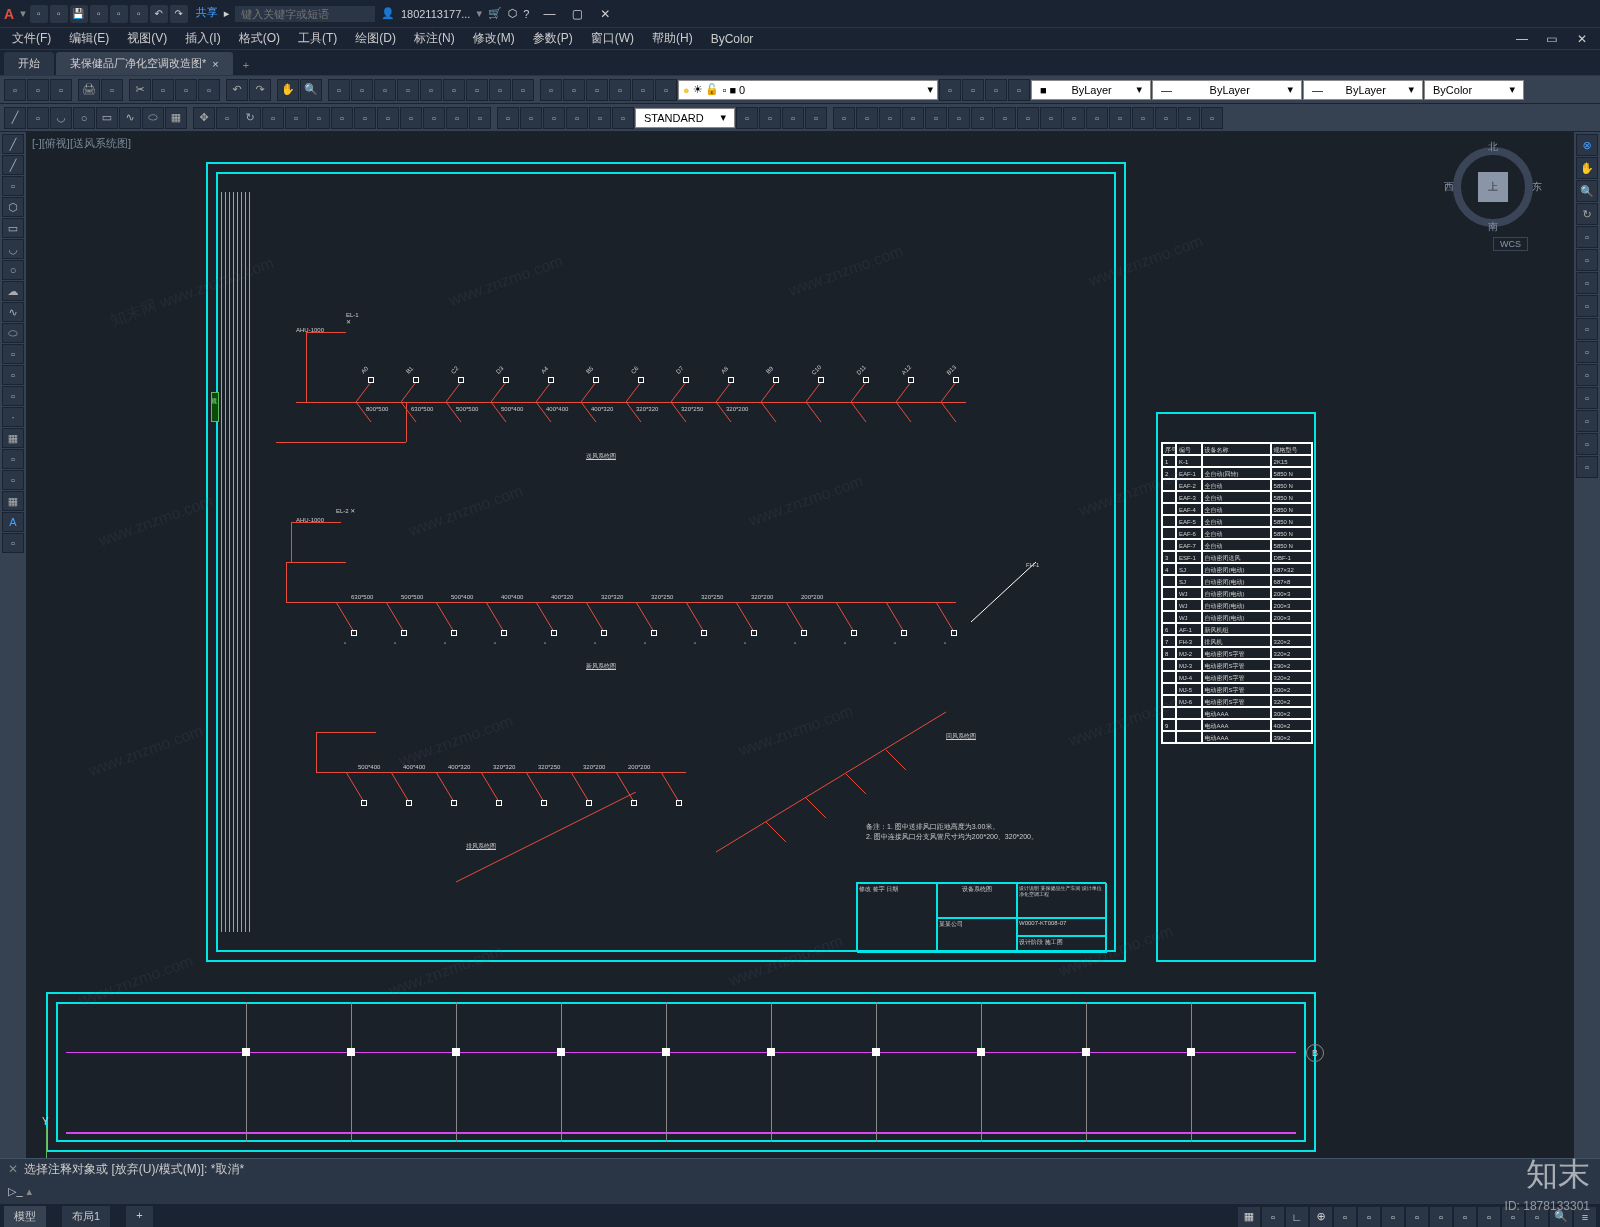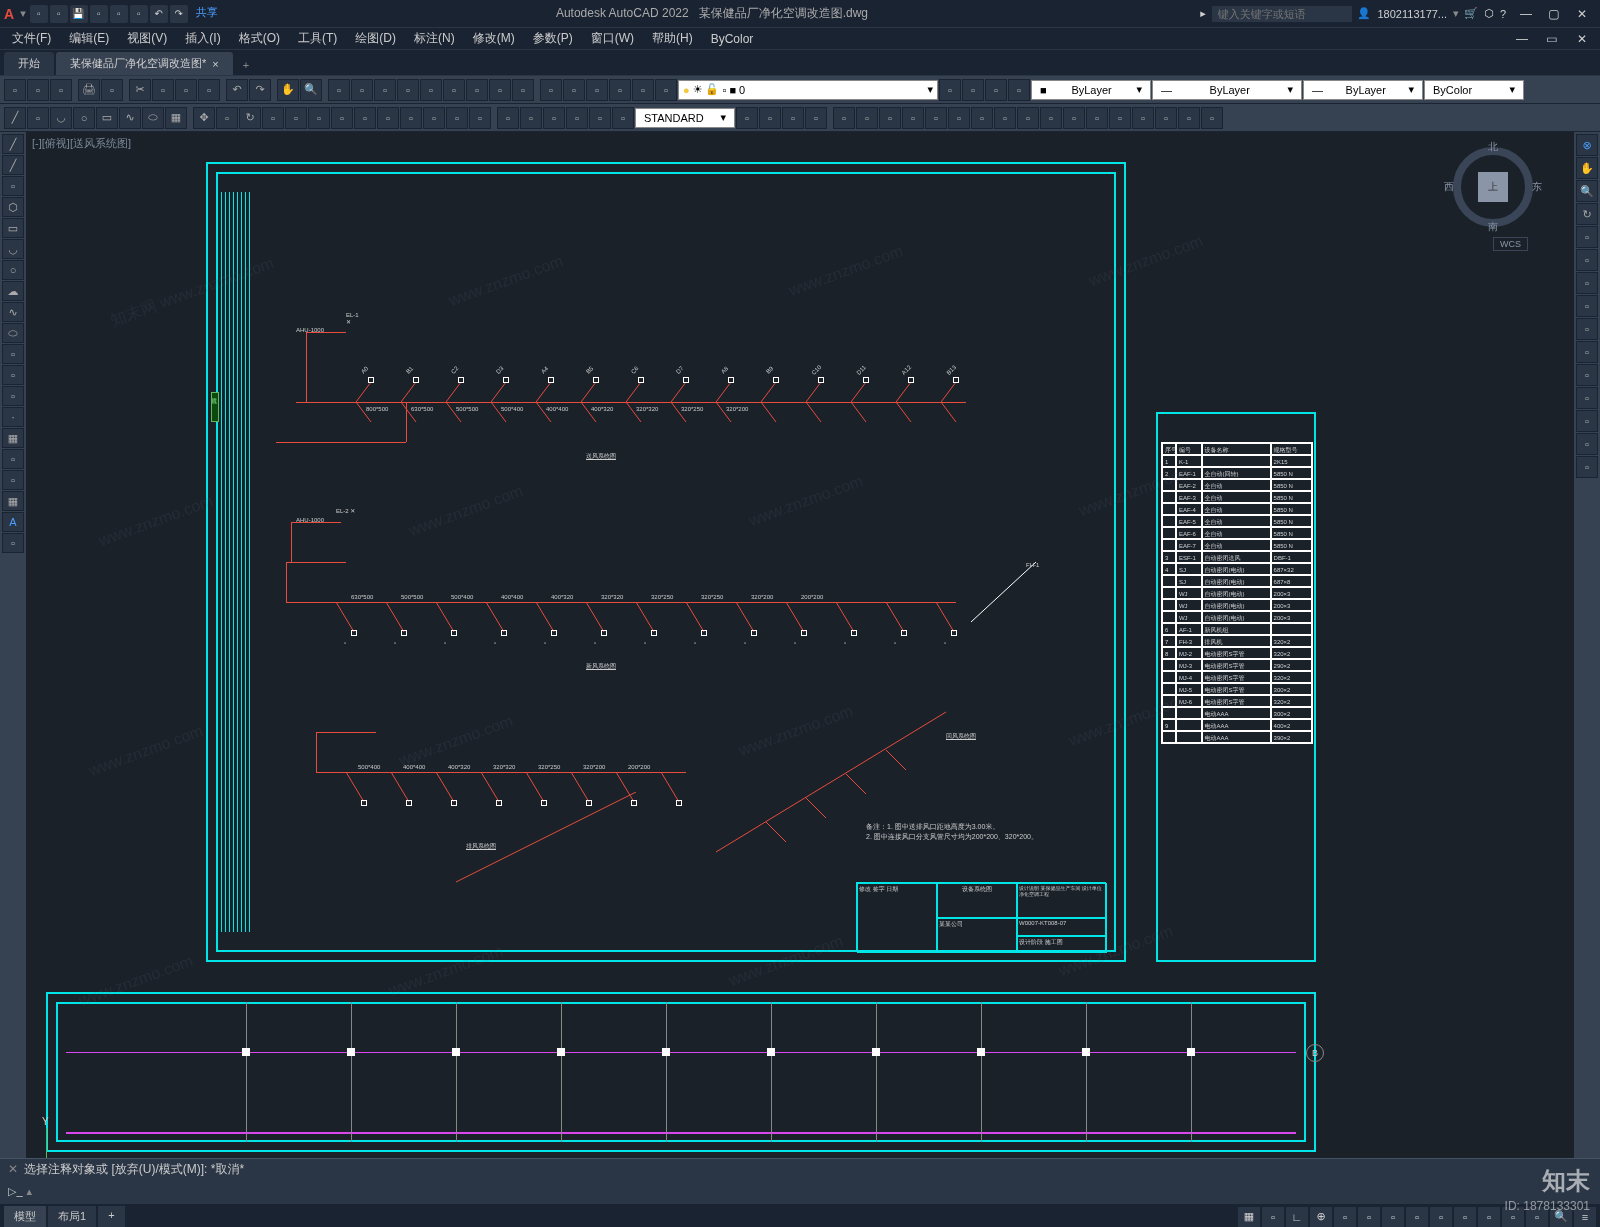--- a/index.html
+++ b/index.html
@@ -84,49 +84,46 @@
 
 
 .cmdarea { height:45px; background:#2a3545; border-top:1px solid #445266; }
 .cmd-hist { height:20px; padding:2px 8px; font-size:12px; color:#ccc; display:flex; align-items:center; }
 .cmd-line { height:24px; padding:2px 8px; display:flex; align-items:center; gap:4px; }
 .cmd-input { flex:1; background:transparent; border:none; color:#888; font-size:12px; font-style:italic; }
 .cmd-close { color:#888; margin-right:6px; }
 
 
 .statusbar { height:26px; background:#1a2332; display:flex; align-items:center; padding:0 4px; justify-content:space-between; border-top:1px solid #2a3545; }
-.status-left { display:flex; gap:2px;border-radius:6px; }
+.status-left { display:flex; gap:16px;border-radius:6px; }
 .status-tab { padding:3px 10px; font-size:11px; color:#ccc; background:#2a3545; }
 .status-tab.active { background:#364152; }
 .status-right { display:flex; gap:2px; align-items:center; }
 .status-btn { width:22px; height:20px; background:#2a3545; display:flex; align-items:center; justify-content:center; font-size:11px; }
 
 .watermark { position:absolute; color:rgba(100,110,125,0.15); font-size:16px; transform:rotate(-20deg); pointer-events:none; }
-.wm-br { position:absolute; right:10px; bottom:30px; color:rgba(255,255,255,0.6); font-size:24px; font-weight:700; }
+.wm-br { position:absolute; right:10px; bottom:30px; color:rgba(255,255,255,0.6); font-size:32px; font-weight:400; }
 .wm-id { position:absolute; right:10px; bottom:14px; color:rgba(255,255,255,0.5); font-size:12px; }
 </style>
 </head>
 <body>
 
 <div class="titlebar">
   <span class="logo">A</span>
   <span style="color:#888;margin-right:4px">▾</span>
   <div class="qat">
     <div class="ico">▫</div>
     <div class="ico">▫</div>
     <div class="ico">💾</div>
     <div class="ico">▫</div>
     <div class="ico">▫</div>
     <div class="ico">▫</div>
     <div class="ico">↶</div>
     <div class="ico">↷</div>
     <span style="color:#4a9eff;margin:0 6px">共享</span>
-  </div>
-  <div class="title-center">
-    <span>Autodesk AutoCAD 2022</span>&nbsp;&nbsp;&nbsp;<span>某保健品厂净化空调改造图.dwg</span>
   </div>
   <div class="title-right">
     <span>▸</span>
     <input class="search-box" placeholder="键入关键字或短语" style="">
     <span>👤</span>
     <span>1802113177...</span>
     <span style="color:#888">▾</span>
     <span>🛒</span>
     <span>⬡</span>
     <span>?</span>

